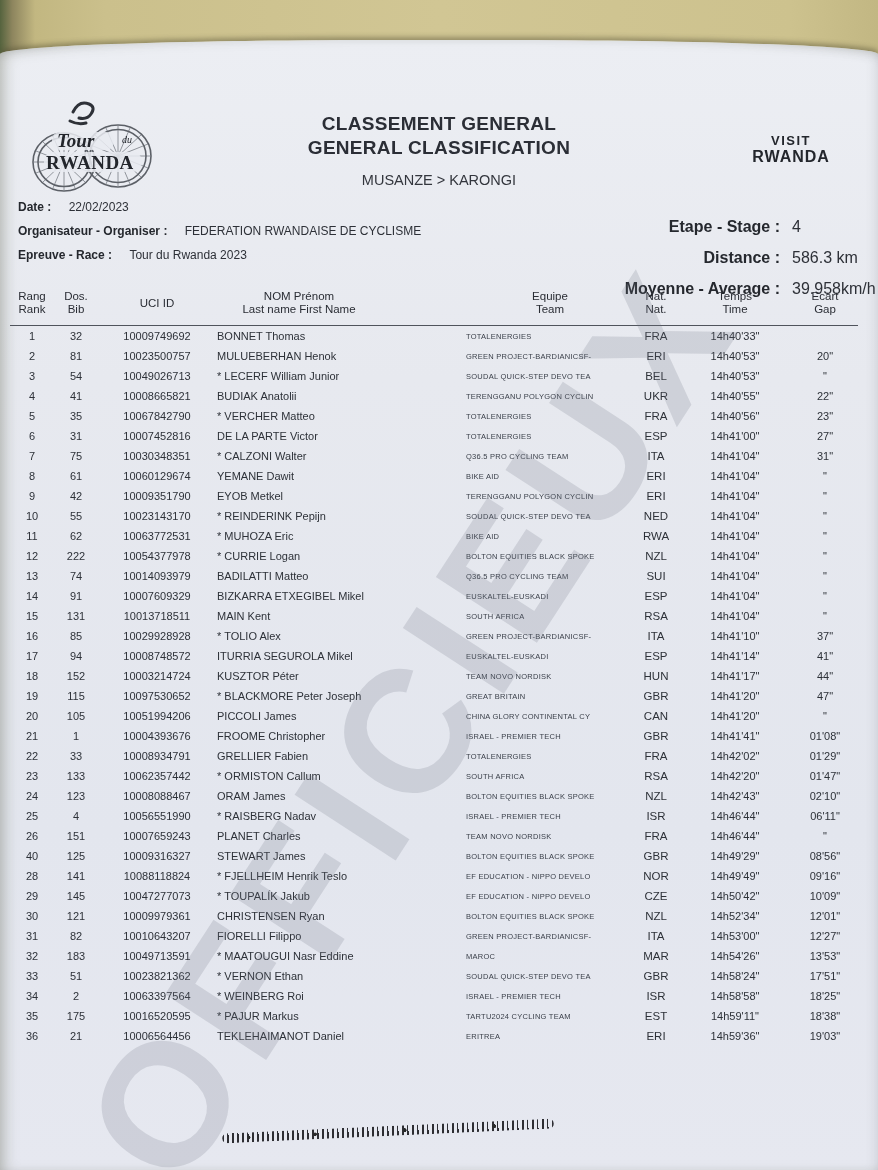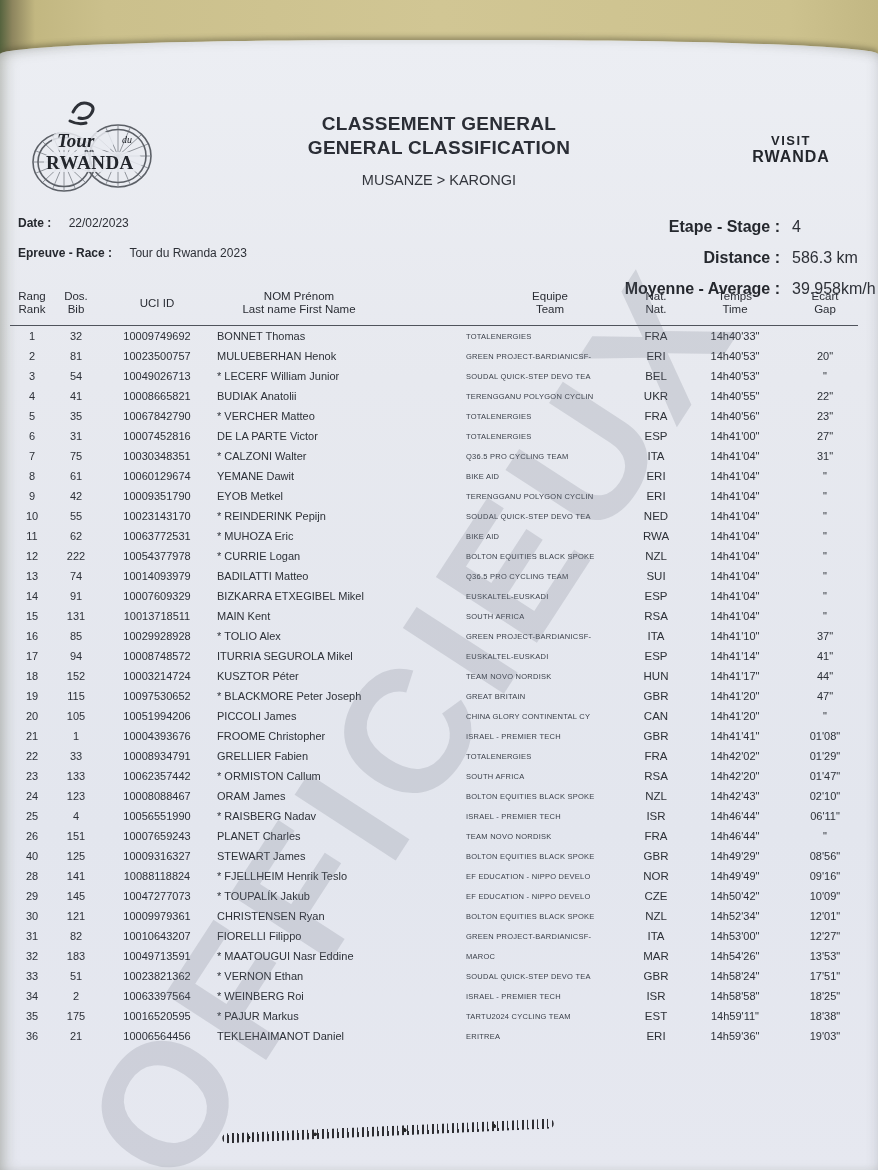--- a/index.html
+++ b/index.html
@@ -29,21 +29,21 @@
   
   .logo{position:absolute;left:26px;top:50px;width:134px;height:114px;}
   .doc-title{position:absolute;left:219px;top:72px;width:440px;text-align:center;z-index:2;}
   .doc-title .t1{font-size:19px;font-weight:bold;letter-spacing:.3px;line-height:24px;}
   .doc-title .route{font-size:14.5px;margin-top:12px;color:#33363d;}
   .sponsor{position:absolute;left:726px;top:93px;width:130px;text-align:center;z-index:2;
     font-weight:bold;color:#23262c;}
   .sponsor .s1{font-size:13px;letter-spacing:1.5px;line-height:15px;}
   .sponsor .s2{font-size:16px;letter-spacing:1px;line-height:18px;}
   .meta-left{position:absolute;left:18px;top:160px;font-size:12px;z-index:2;}
-  .meta-line{margin-bottom:10px;white-space:nowrap;margin-top:16px;}
+  .meta-line{margin-bottom:10px;white-space:nowrap;}
   .meta-line b{font-weight:bold;color:#25282e;}
   .meta-line .val{margin-left:14px;color:#2d3037;}
   .meta-right{position:absolute;left:588px;top:178px;width:300px;font-size:16px;z-index:2;}
   .mr-line{display:flex;margin-bottom:13px;align-items:baseline;}
   .mr-line .lbl{flex:1;text-align:right;font-weight:bold;color:#25282e;}
   .mr-line .val{width:96px;text-align:left;padding-left:12px;color:#2d3037;}
   
   table.results{
     position:absolute;left:10px;top:250px;width:848px;z-index:2;
     border-collapse:collapse;table-layout:fixed;
@@ -128,20 +128,24 @@
     <div class="s1">VISIT</div>
     <div class="s2">RWANDA</div>
   </div>
 
   <div class="meta-left">
     <div class="meta-line">
       <b>Date :</b>
       <span class="val">22/02/2023</span>
     </div>
     <div class="meta-line">
+      <b>Organisateur - Organiser :</b>
+      <span class="val">FEDERATION RWANDAISE DE CYCLISME</span>
+    </div>
+    <div class="meta-line">
       <b>Epreuve - Race :</b>
       <span class="val">Tour du Rwanda 2023</span>
     </div>
   </div>
 
   <div class="meta-right">
     <div class="mr-line">
       <span class="lbl">Etape - Stage :</span>
       <span class="val">4</span>
     </div>

